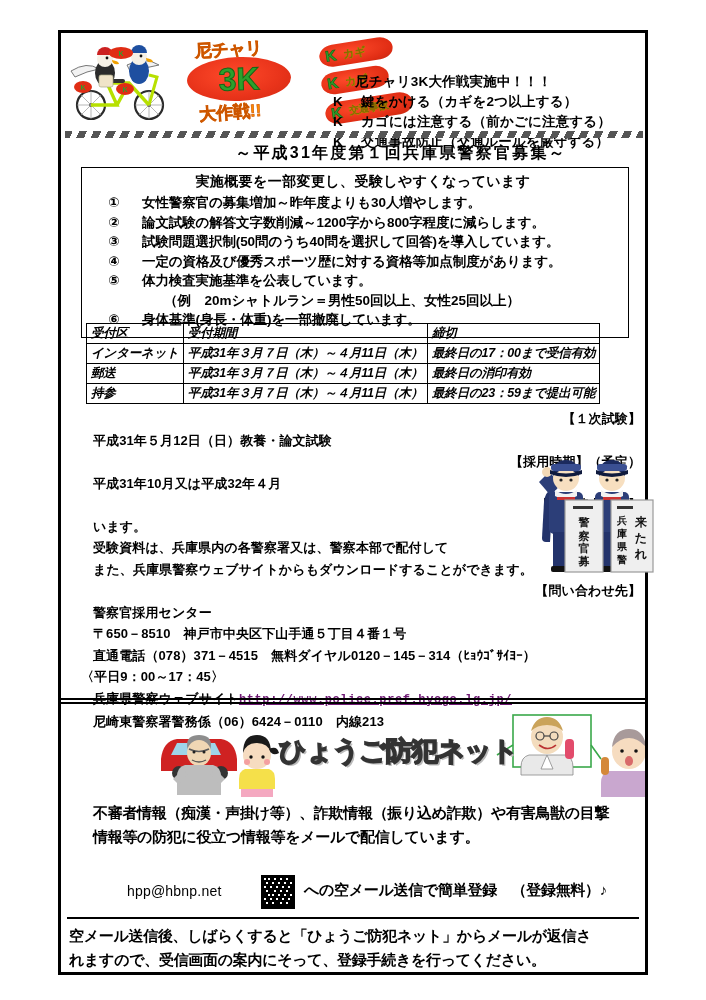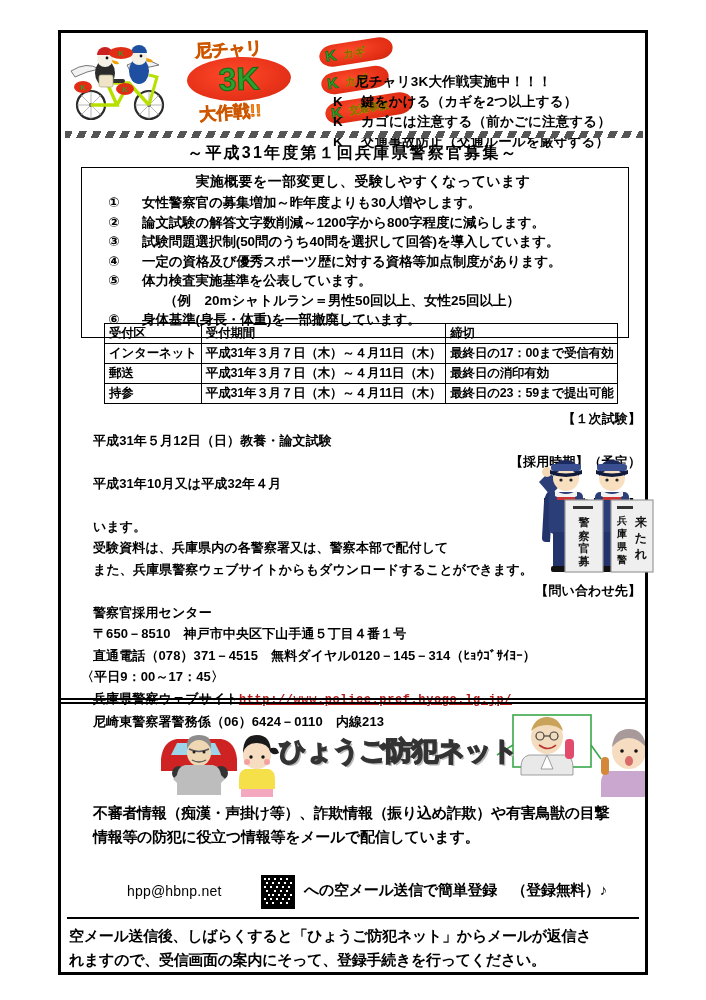--- a/index.html
+++ b/index.html
@@ -81,61 +81,61 @@
 
   
   .hatch{
     position:absolute;left:4px;top:98px;width:578px;height:7px;
     background:repeating-linear-gradient(115deg,#555 0px,#555 7px,#fff 7px,#fff 13px);
   }
 
   
   .rec-title{
     position:absolute;left:0;top:110px;width:584px;text-align:center;
-    font-size:16px;font-weight:bold;letter-spacing:2.2px;
+    font-size:16px;font-weight:bold;letter-spacing:2.2px;padding-left:48px;
   }
 
   
   .notice{
     position:absolute;left:20px;top:134px;width:548px;
     border:1px solid #000;box-sizing:border-box;padding:5px 4px 7px 20px;
   }
   .notice-head{
     text-align:center;font-size:14px;font-weight:bold;letter-spacing:0.4px;
     margin-bottom:2px;
   }
   .n-row{
     display:flex;font-size:13.5px;font-weight:bold;line-height:19.5px;
     letter-spacing:-0.1px;white-space:nowrap;
   }
   .n-num{width:34px;text-align:left;padding-left:6px;flex:none;}
   .n-sub{padding-left:62px;font-size:13.5px;font-weight:bold;line-height:19.5px;white-space:nowrap;}
 
   
   .tbl{
-    position:absolute;left:43px;top:290px;width:482px;
-    border-collapse:collapse;font-size:12.5px;
+    position:absolute;left:25px;top:290px;width:482px;
+    border-collapse:collapse;font-size:12.5px;font-style:italic;
   }
   .tbl td{
     border:1px solid #000;padding:1px 4px;height:17px;white-space:nowrap;
     font-weight:bold;letter-spacing:-0.2px;
   }
   .c1{width:92px;}
   .c2{width:250px;}
   .c3{width:190px;}
 
   
   .details{
     position:absolute;left:20px;top:375px;width:560px;
     font-size:13px;line-height:21.5px;font-weight:bold;letter-spacing:0.1px;
   }
   .d-head{white-space:nowrap;text-align:right;}
   .d-ind{padding-left:12px;white-space:nowrap;}
   .d-flat{white-space:nowrap;}
-  .link{color:#b91c1c;text-decoration:underline;font-family:"Liberation Mono","DejaVu Sans Mono",monospace;font-size:12px;letter-spacing:0.6px;text-align:center;}
+  .link{color:#701a75;text-decoration:underline;font-family:"Liberation Mono","DejaVu Sans Mono",monospace;font-size:12px;letter-spacing:0.6px;text-align:center;}
 
   
   .officers{position:absolute;left:452px;top:40px;width:126px;height:130px;}
 
   
   .sec-div{position:absolute;left:0;top:665px;width:584px;height:5px;}
   .sec-div i{position:absolute;left:0;width:584px;height:1.5px;background:#000;display:block;}
   .sec-div i.a{top:0;}
   .sec-div i.b{top:4px;}
 

